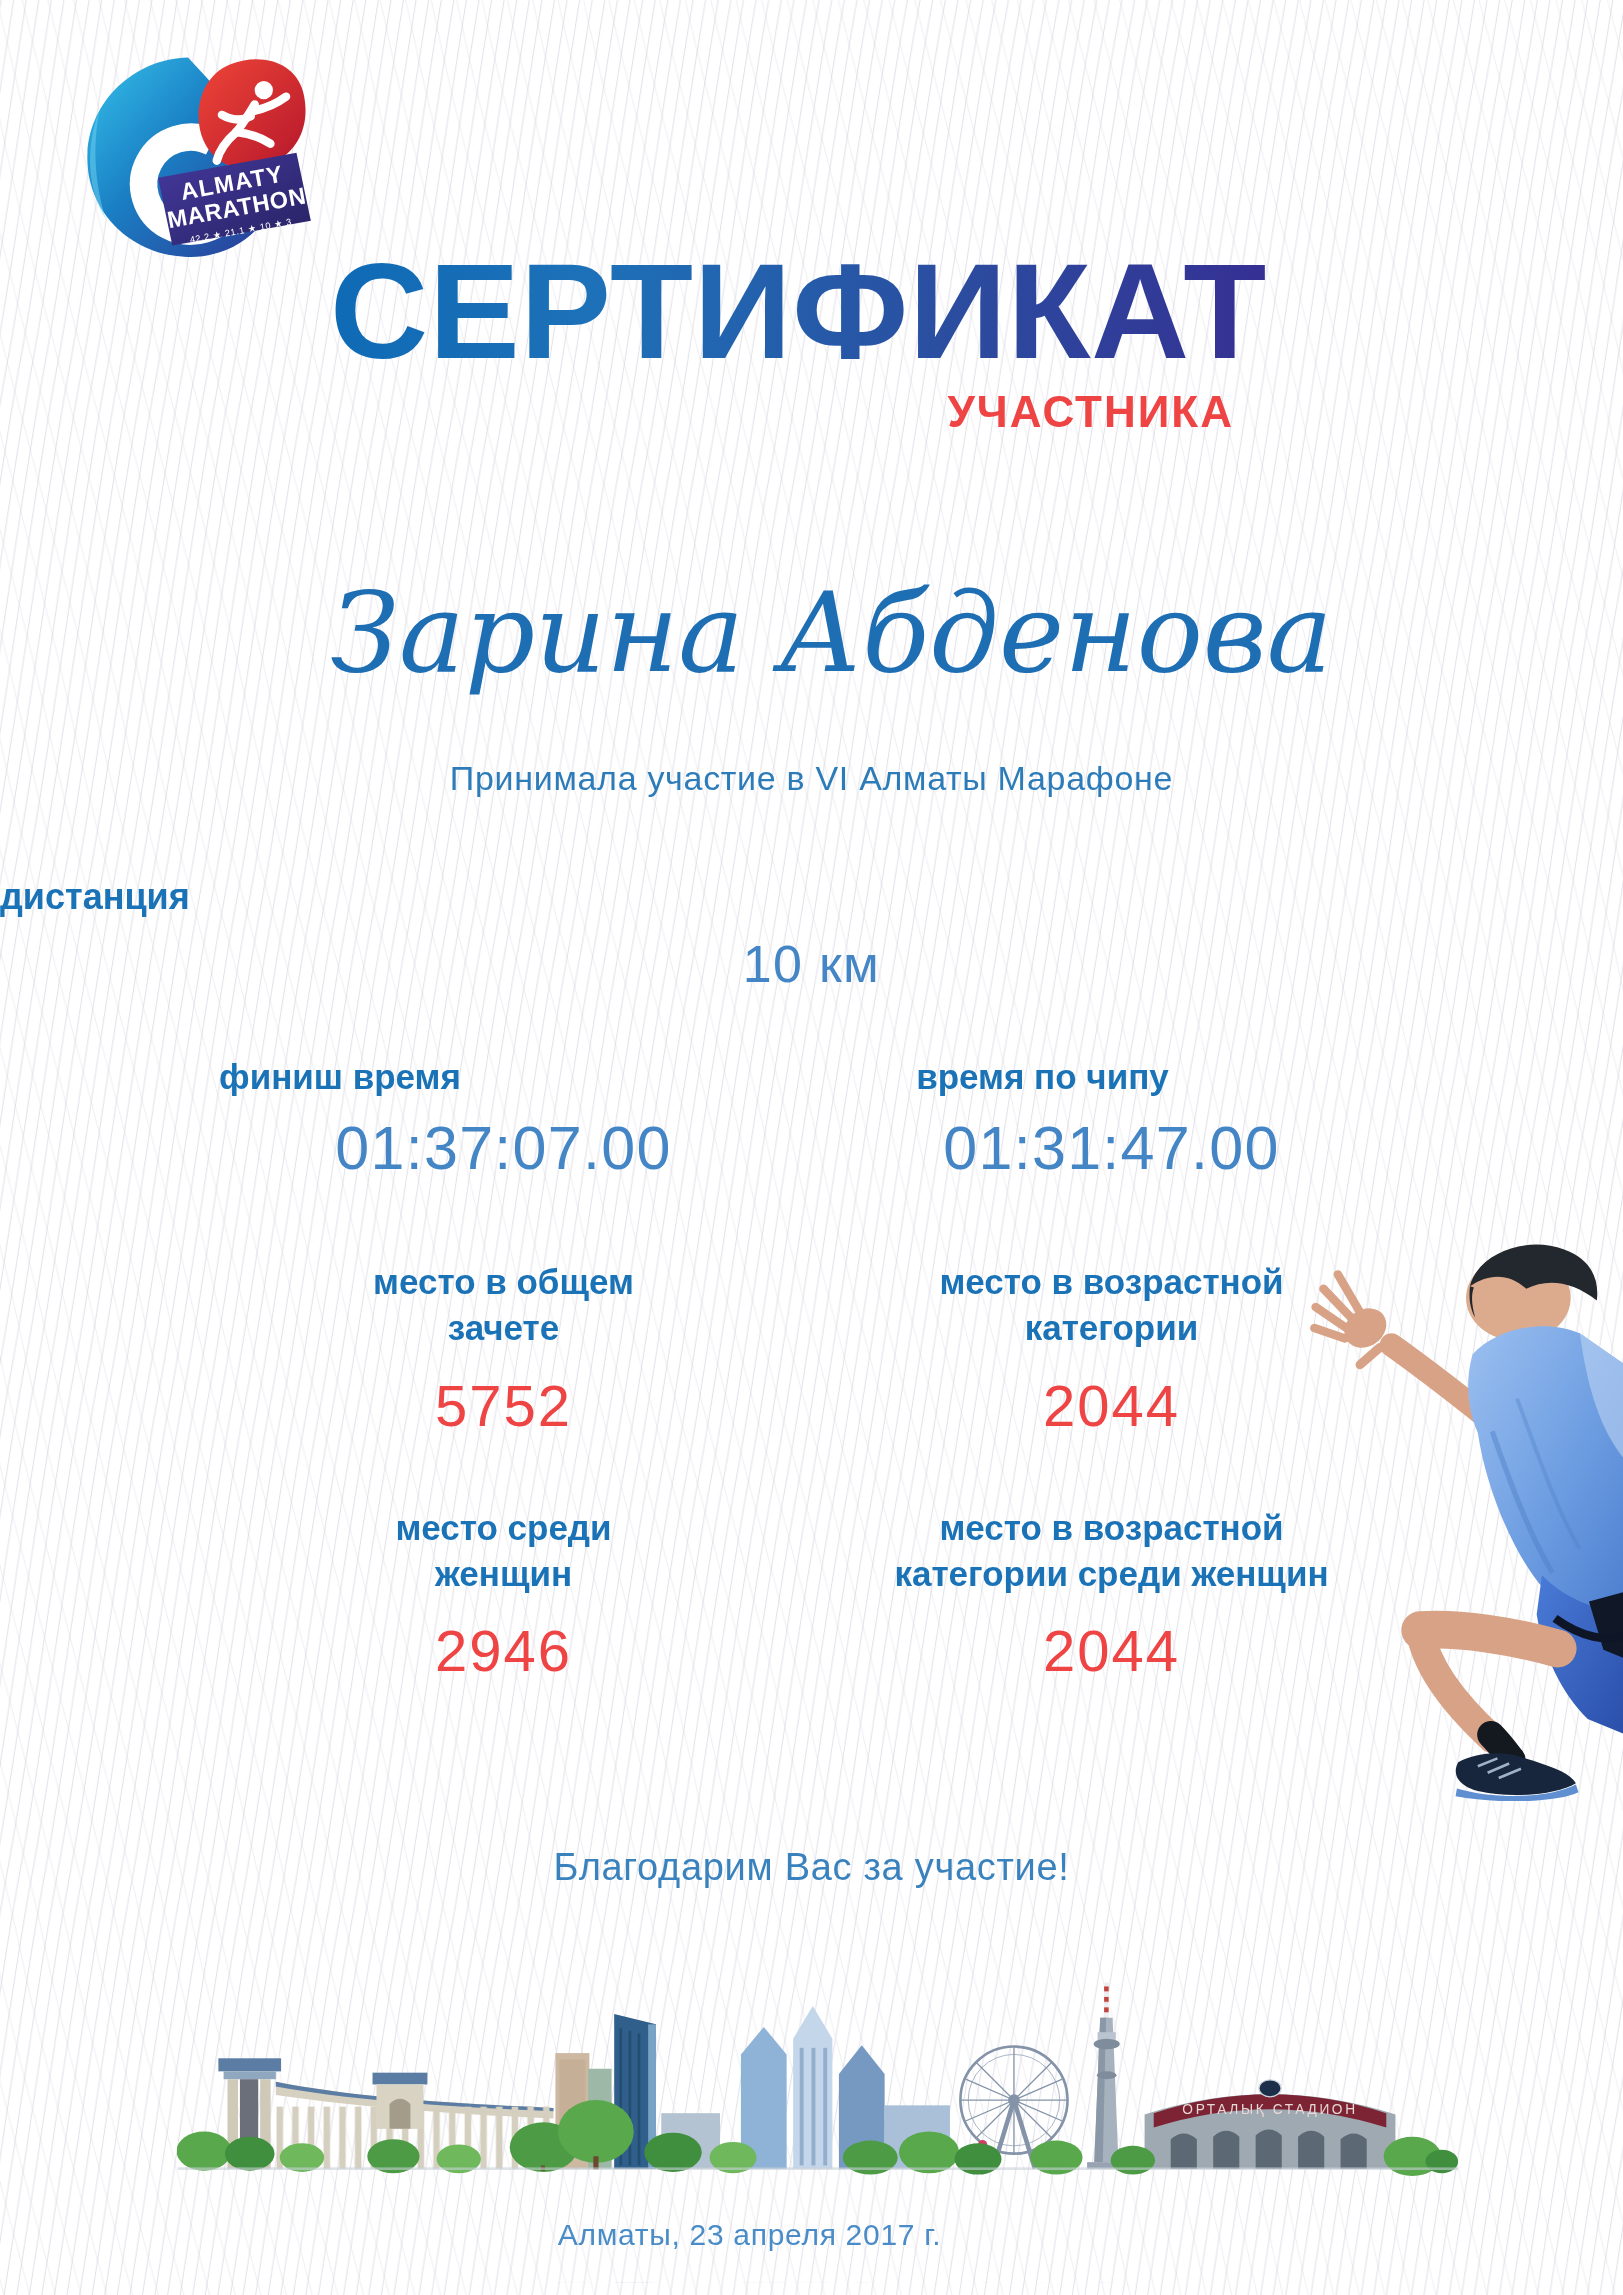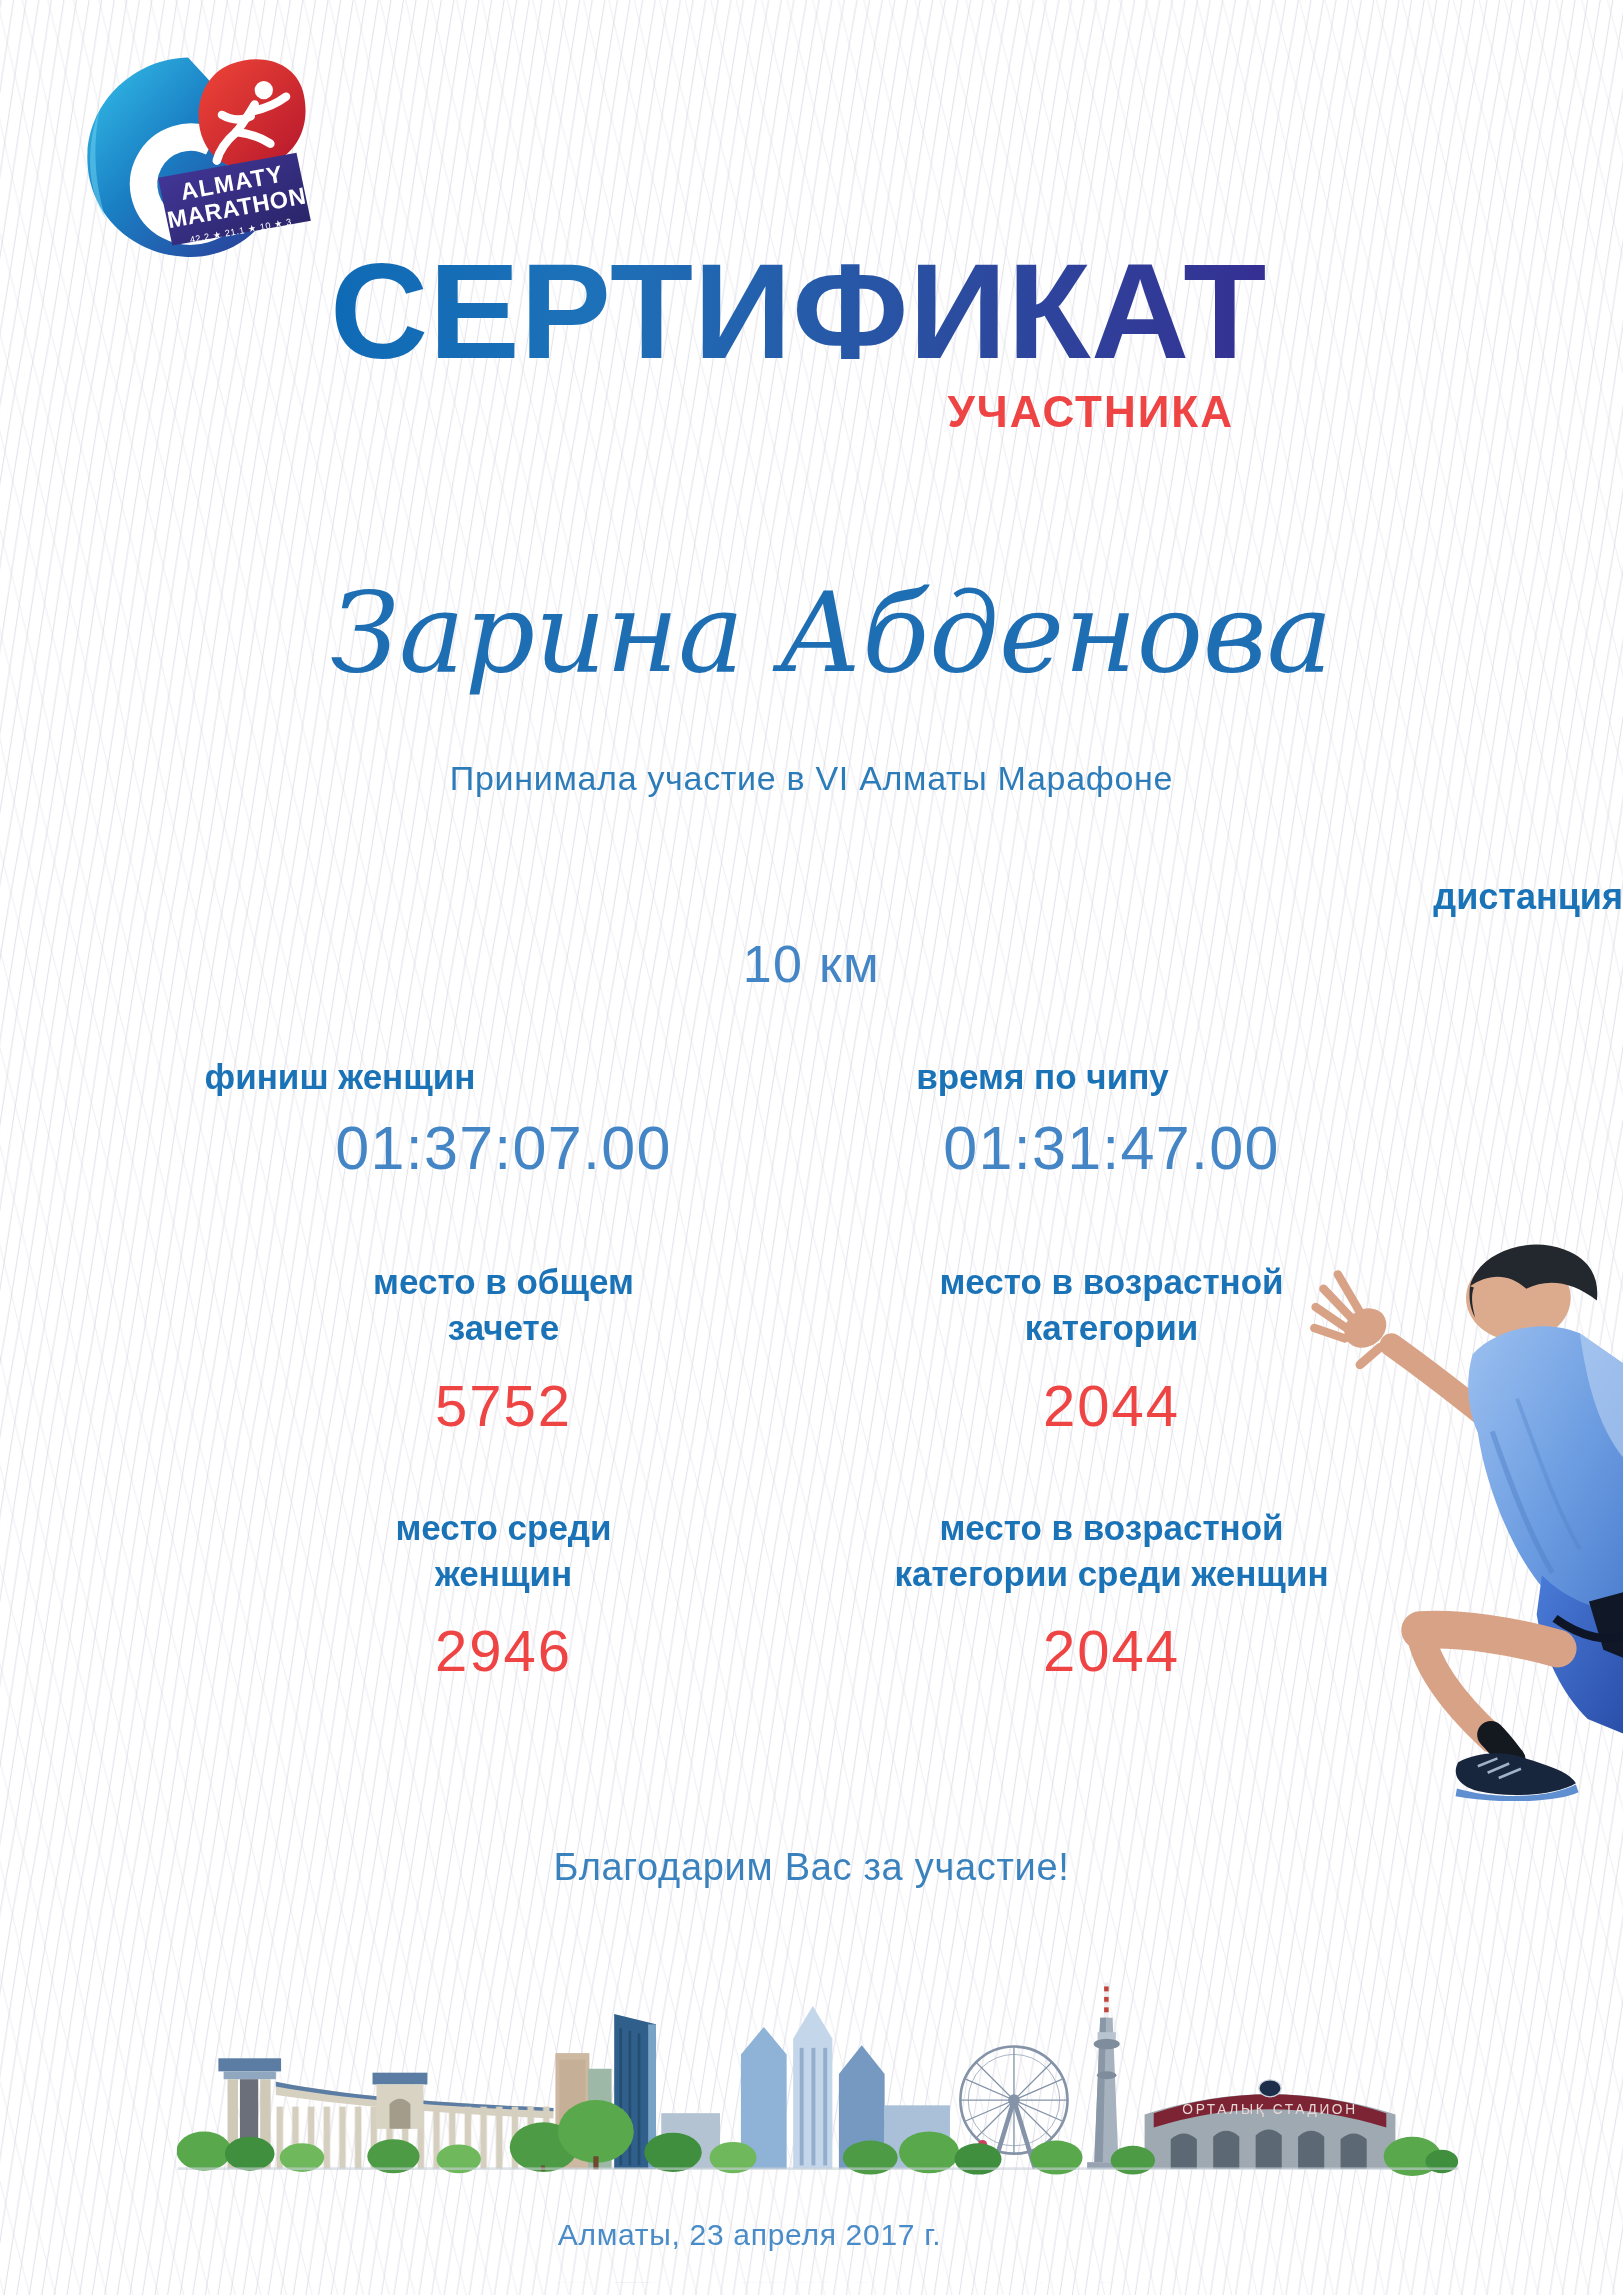--- a/index.html
+++ b/index.html
@@ -26,21 +26,21 @@
   .name-script{
     left:0;top:570px;width:1623px;text-align:center;
     font-family:"DejaVu Serif", serif;font-style:italic;
     font-size:110px;line-height:1.15;color:#1e6eb4;padding-left:20px;
   }
   .descr{
     left:0;top:759px;width:1623px;text-align:center;
     font-size:34px;letter-spacing:0.7px;color:#2d7cba;font-weight:400;
   }
   
-  .dist-label{left:0;top:876px;width:1623px;text-align:right;
+  .dist-label{left:0;top:876px;width:1623px;text-align:left;
     font-size:36px;font-weight:700;color:#1a72b7;}
   .dist-value{left:0;top:934px;width:1623px;text-align:center;
     font-size:52px;color:#4485c5;letter-spacing:1.3px;}
   
   .col-left{left:196px;width:615px;text-align:center;}
   .col-right{left:804px;width:615px;text-align:center;}
   .r-label{font-size:35px;font-weight:700;color:#1a72b7;line-height:1.32;margin:0 auto;}
   .r-label.narrow{max-width:288px;}
   .r-label.wide{max-width:477px;}
   .r-time{font-size:61px;color:#4485c5;letter-spacing:1.3px;}
@@ -123,21 +123,21 @@
     <div class="title-main">СЕРТИФИКАТ</div>
     <div class="title-sub">УЧАСТНИКА</div>
   </div>
 
   <div class="abs name-script">Зарина Абденова</div>
   <div class="abs descr">Принимала участие в VI Алматы Марафоне</div>
 
   <div class="abs dist-label">дистанция</div>
   <div class="abs dist-value">10 км</div>
 
-  <div class="abs col-left top-1612 r-label narrow">финиш женщин</div>
+  <div class="abs col-left top-1612 r-label narrow">финиш время</div>
   <div class="abs col-left top-1700 r-time">01:37:07.00</div>
   <div class="abs col-right top-1612 r-label wide">время по чипу</div>
   <div class="abs col-right top-1700 r-time">01:31:47.00</div>
 
   <div class="abs col-left top-1925">
     <div class="r-label narrow">место в общем зачете</div>
   </div>
   <div class="abs col-left top-2095 r-num">5752</div>
   <div class="abs col-right top-1925">
     <div class="r-label wide">место в возрастной категории</div>

